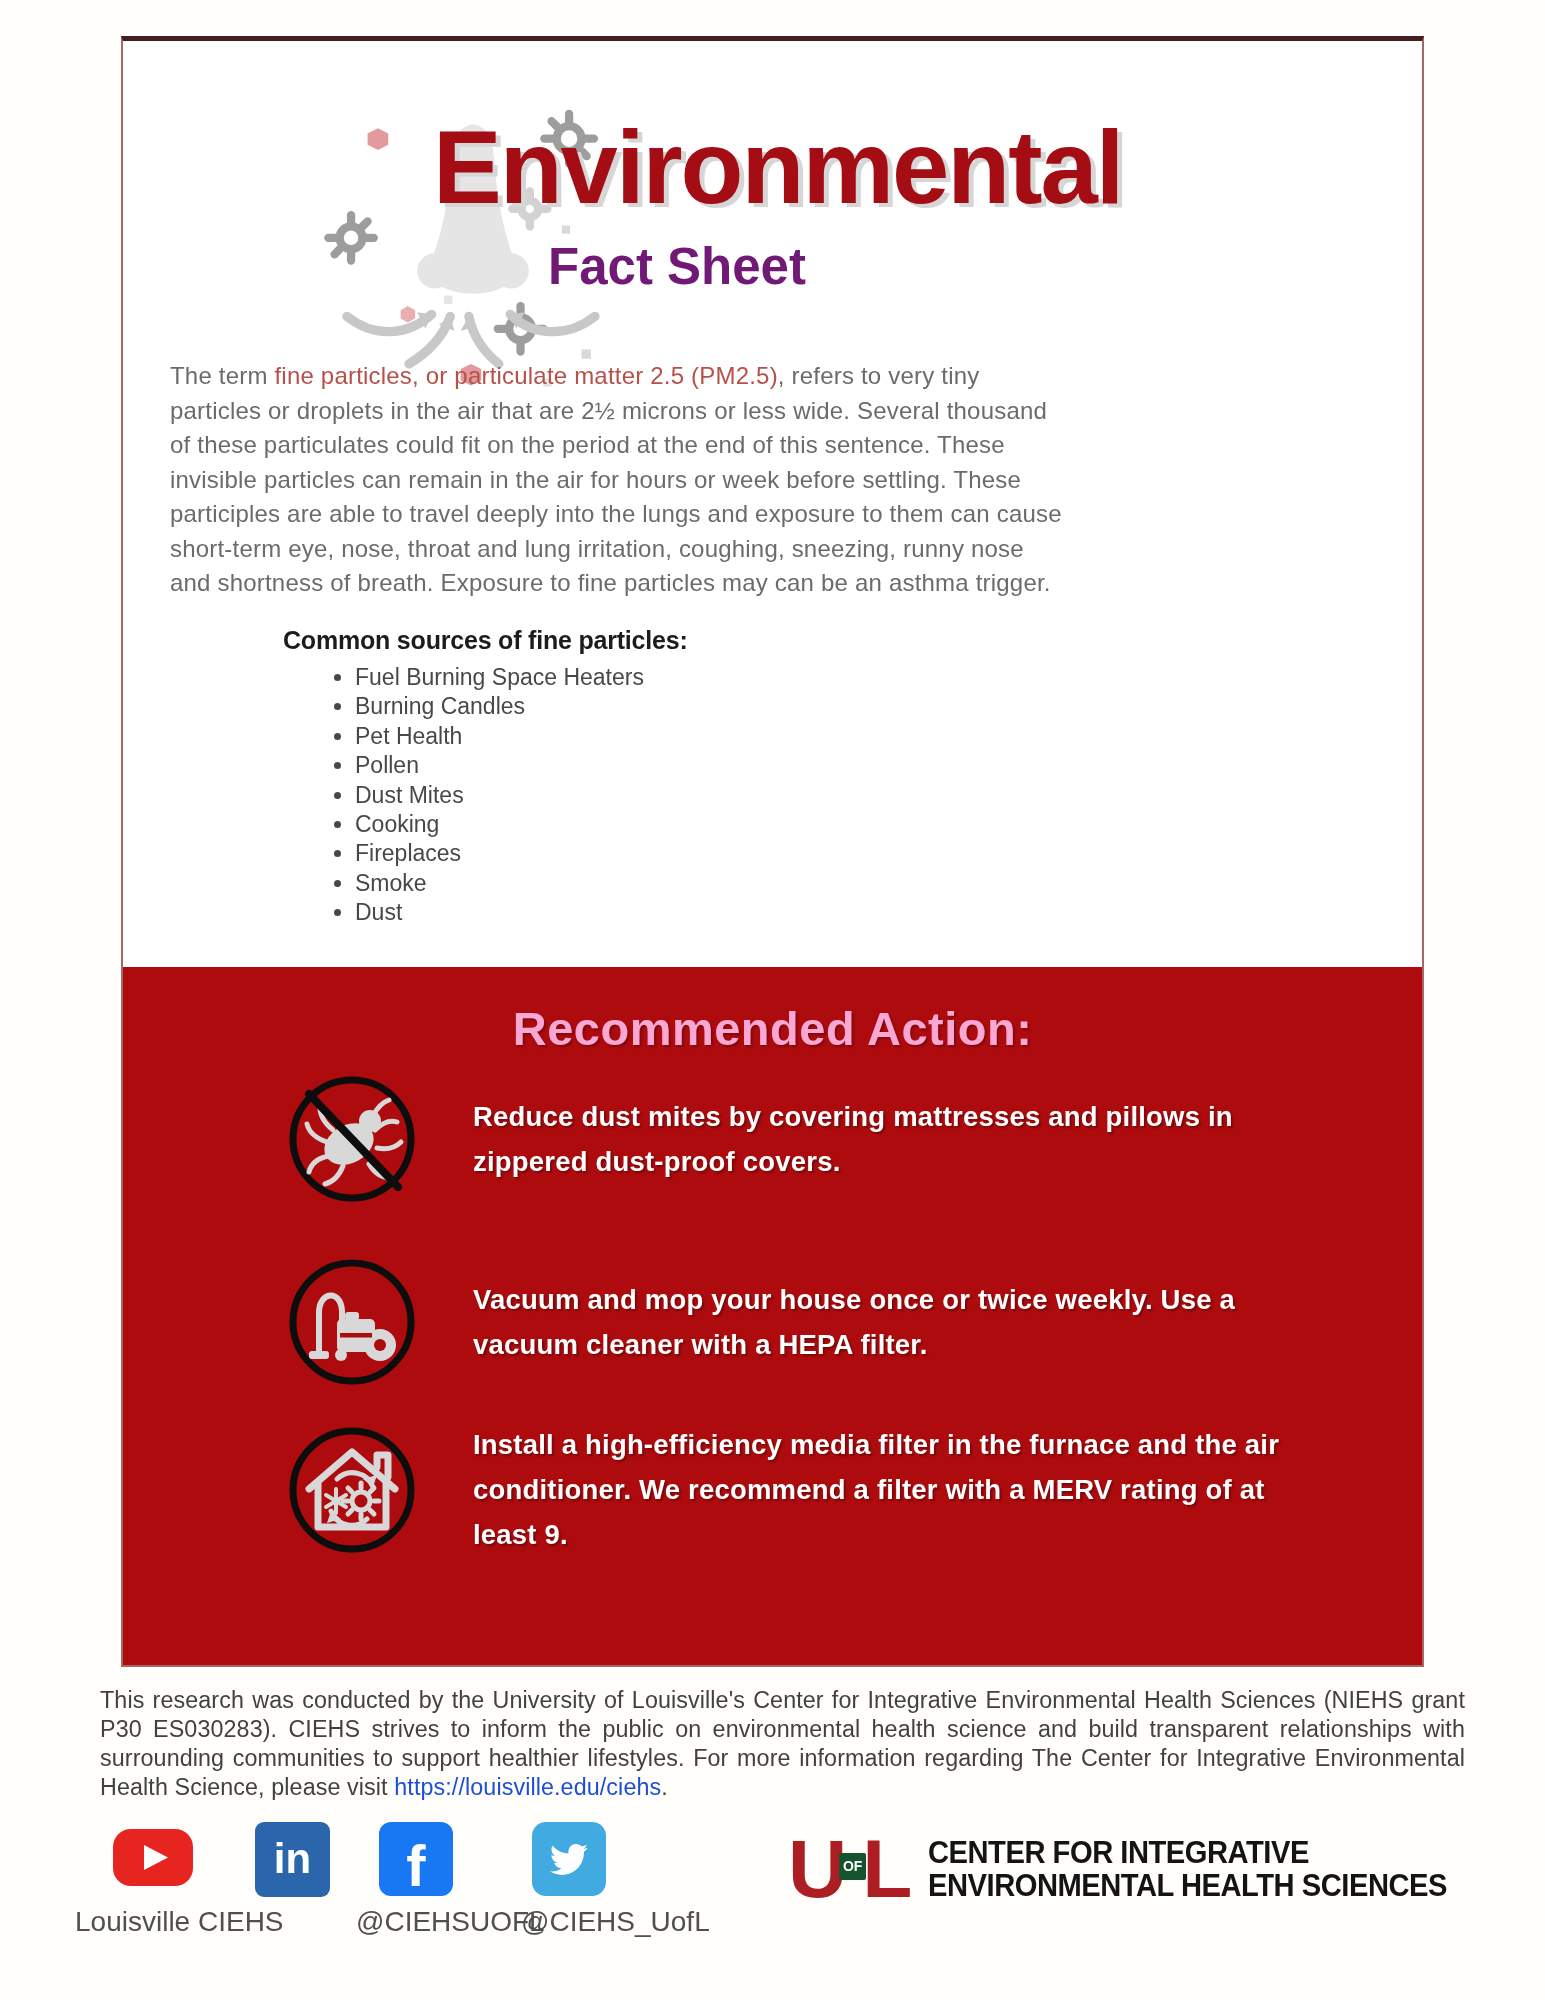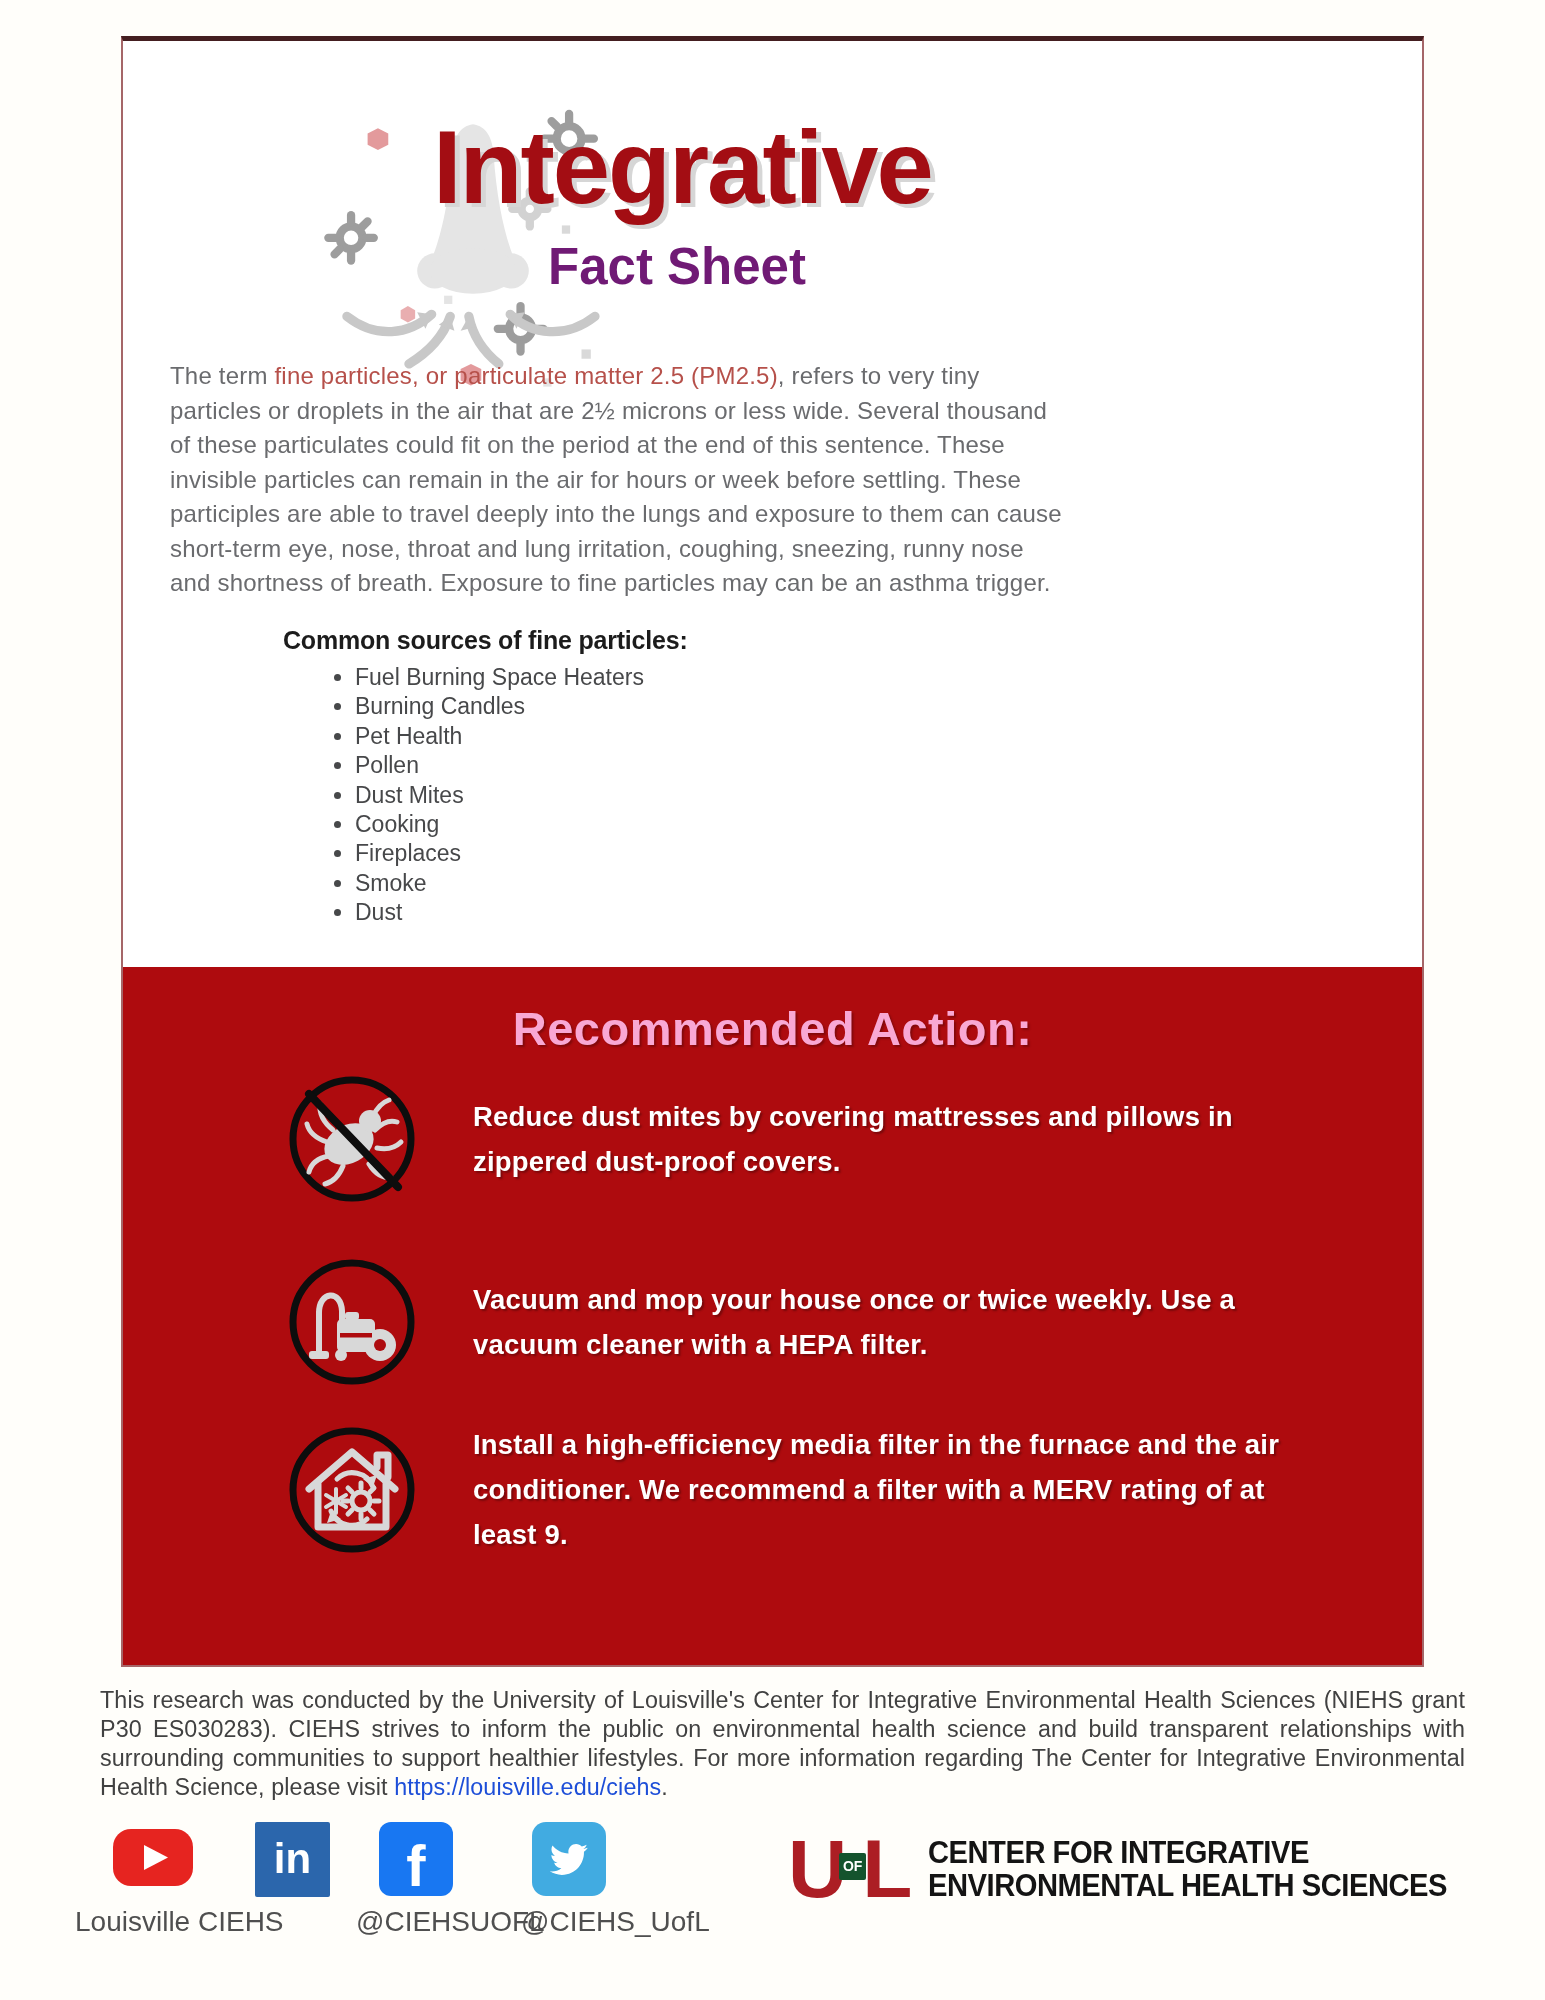--- a/index.html
+++ b/index.html
@@ -66,21 +66,21 @@
 
   
   .footer-text{
     position:absolute;left:100px;top:1686px;width:1365px;margin:0;
     font-size:23.3px;line-height:29px;color:#414141;text-align:justify;letter-spacing:0.1px;
   }
   .footer-text a{color:#1d4ed8;text-decoration:none;}
 
   .social-icon{position:absolute;display:flex;align-items:center;justify-content:center;cursor:pointer;}
   .yt{left:113px;top:1829px;width:80px;height:57px;border-radius:18px;background:#e62420;}
-  .li{left:255px;top:1822px;width:75px;height:75px;border-radius:2px;background:#2b66ac;}
+  .li{left:255px;top:1822px;width:75px;height:75px;border-radius:9px;background:#2b66ac;}
   .fb{left:379px;top:1822px;width:74px;height:74px;border-radius:12px;background:#1877f2;}
   .tw{left:532px;top:1822px;width:74px;height:74px;border-radius:14px;background:#41abe1;}
   .li span{color:#fff;font-size:42px;font-weight:800;line-height:1;margin-top:-2px;}
   .fb span{color:#fff;font-size:58px;font-weight:800;line-height:1;margin-top:14px;}
 
   .social-label{position:absolute;top:1906px;font-size:28px;color:#4f4f4f;white-space:nowrap;}
   .sl1{left:75px;} .sl2{left:356px;} .sl3{left:521px;}
 
   
   .uofl-logo{position:absolute;left:788px;top:1830px;display:flex;align-items:center;}
@@ -168,21 +168,21 @@
         <path d="M268,216 C240,238 206,234 186,214"></path>
       </g>
       <g fill="#c8c8c8">
         <polygon points="110,214 96,212 104,228"></polygon>
         <polygon points="128,216 117,224 132,230"></polygon>
         <polygon points="146,216 138,230 153,226"></polygon>
         <polygon points="186,214 192,228 200,212"></polygon>
       </g>
     </svg>
 
-    <h1 class="main-title">Integrative</h1>
+    <h1 class="main-title">Environmental</h1>
     <h2 class="subtitle">Fact Sheet</h2>
 
     <p class="intro"><span>The term </span><span class="hl">fine particles, or particulate matter 2.5 (PM2.5)</span><span>, refers to very tiny particles or droplets in the air that are 2½ microns or less wide. Several thousand of these particulates could fit on the period at the end of this sentence. These invisible particles can remain in the air for hours or week before settling. These participles are able to travel deeply into the lungs and exposure to them can cause short-term eye, nose, throat and lung irritation, coughing, sneezing, runny nose and shortness of breath. Exposure to fine particles may can be an asthma trigger.</span></p>
 
     <h3 class="sources-heading">Common sources of fine particles:</h3>
     <ul class="sources-list">
       <li>Fuel Burning Space Heaters</li>
       <li>Burning Candles</li>
       <li>Pet Health</li>
       <li>Pollen</li>

